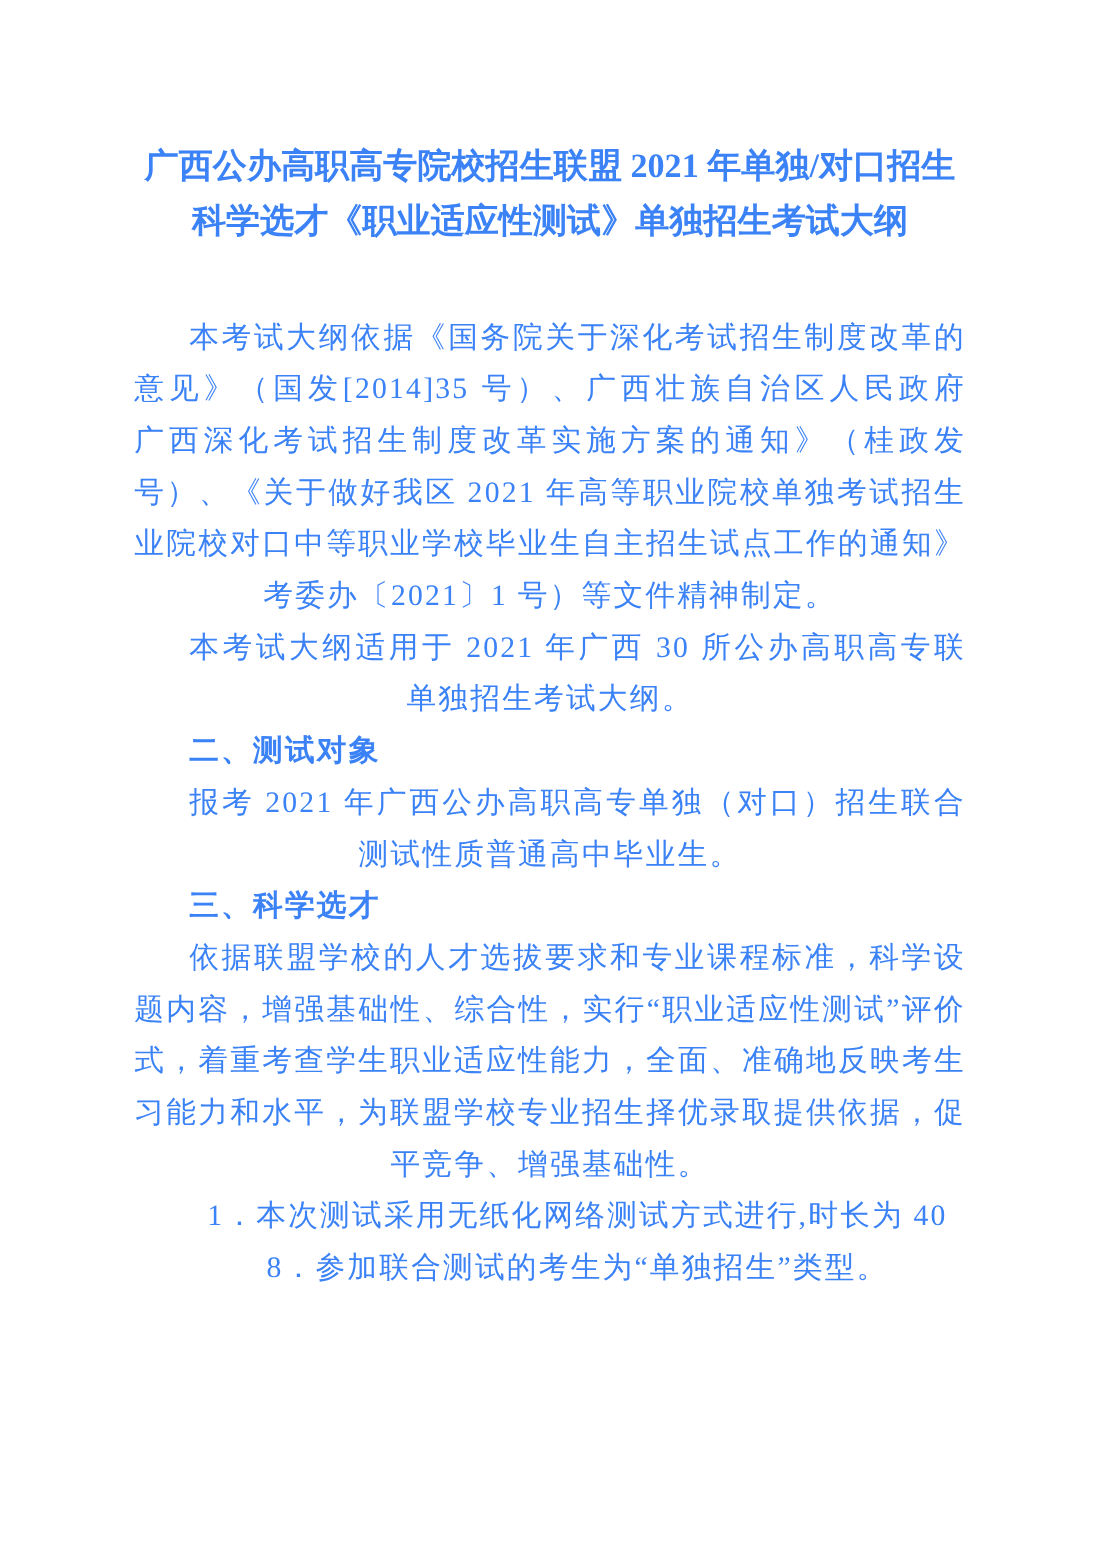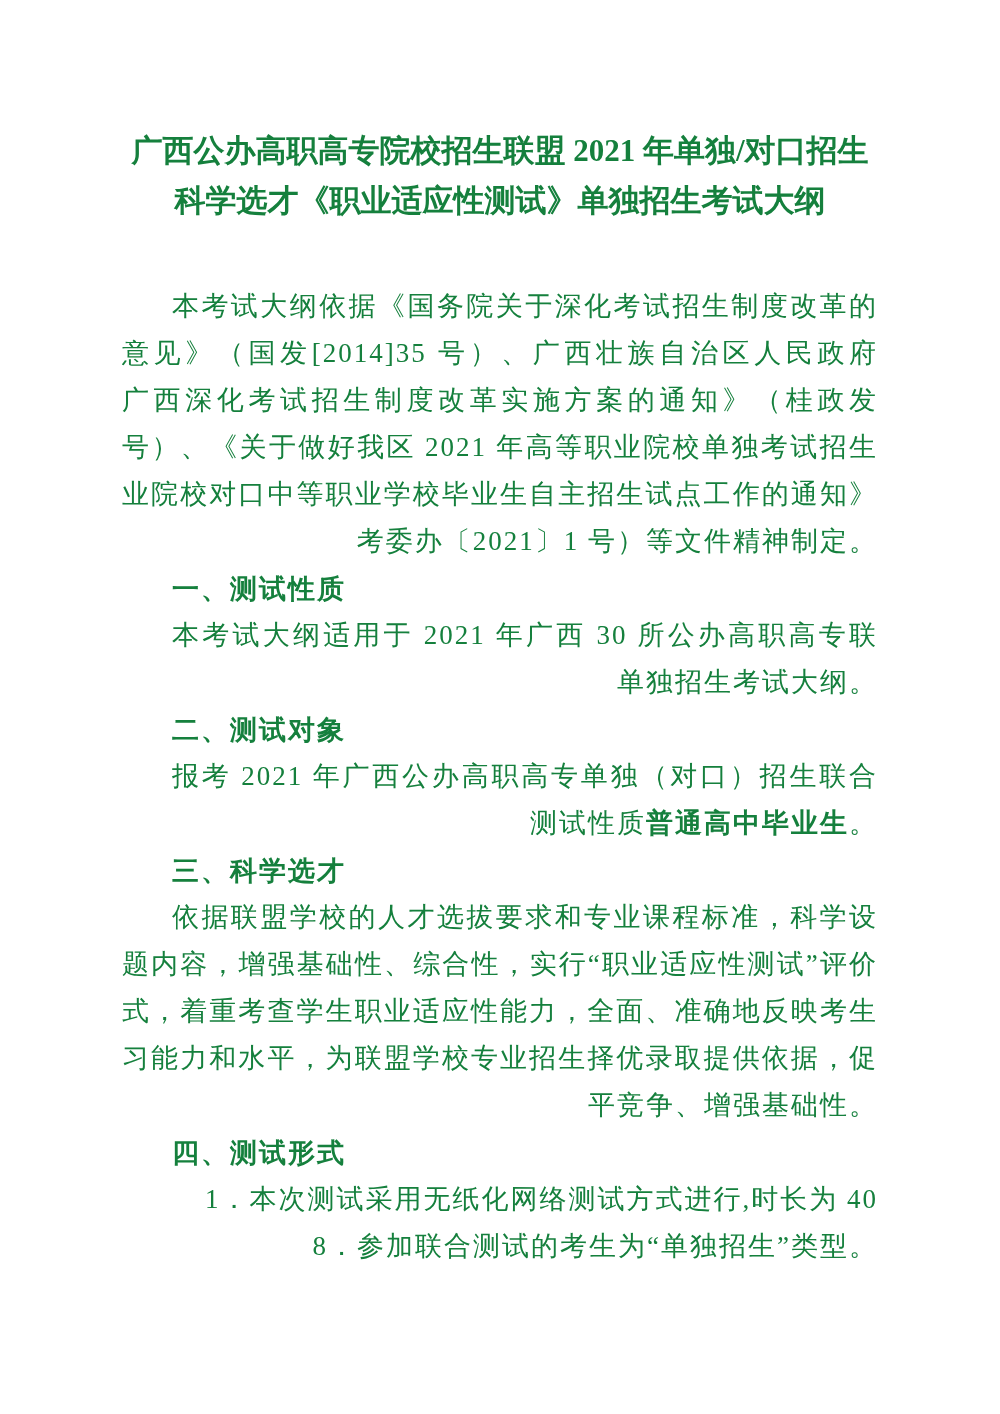--- a/index.html
+++ b/index.html
@@ -5,21 +5,21 @@
   html, body {
     margin: 0;
     padding: 0;
     background: #ffffff;
   }
   .page {
     position: relative;
     width: 1000px;
     height: 1414px;
     background: #ffffff;
-    color: #15803d;
+    color: #3b82f6;
     overflow: hidden;
     font-family: "Liberation Serif", "DejaVu Serif", serif;
   }
   .title-block {
     position: absolute;
     top: 126px;
     left: 122px;
     width: 756px;
     text-align: center;
   }
@@ -37,41 +37,41 @@
     top: 283px;
     left: 122px;
     width: 756px;
   }
   .line {
     height: 47px;
     line-height: 47px;
     font-size: 27px;
     letter-spacing: 2px;
     overflow: hidden;
-    text-align: right;
+    text-align: center;
   }
   .fill {
     text-align: justify;
     text-align-last: justify;
   }
   .indent {
     text-indent: 50px;
   }
   .heading {
     height: 47px;
     line-height: 47px;
     font-size: 27px;
     font-weight: bold;
     padding-left: 50px;
     letter-spacing: 2px;
     overflow: hidden;
     font-family: "DejaVu Sans", "Liberation Sans", sans-serif;
   }
   .b {
-    font-weight: bold;
+    font-weight: normal;
   }
 </style>
 </head>
 <body>
 
 <div class="page">
 
   <div class="title-block">
     <div class="title-line">广西公办高职高专院校招生联盟 2021 年单独/对口招生</div>
     <div class="title-line">科学选才《职业适应性测试》单独招生考试大纲</div>
@@ -79,34 +79,32 @@
 
   <div class="body-block">
 
     <div class="line fill indent">本考试大纲依据《国务院关于深化考试招生制度改革的实施</div>
     <div class="line fill">意见》（国发[2014]35 号）、广西壮族自治区人民政府《关于印发</div>
     <div class="line fill">广西深化考试招生制度改革实施方案的通知》（桂政发〔2016〕11</div>
     <div class="line fill">号）、《关于做好我区 2021 年高等职业院校单独考试招生和高等职</div>
     <div class="line fill">业院校对口中等职业学校毕业生自主招生试点工作的通知》（桂招</div>
     <div class="line">考委办〔2021〕1 号）等文件精神制定。</div>
 
-    <div class="heading">一、测试性质</div>
     <div class="line fill indent">本考试大纲适用于 2021 年广西 30 所公办高职高专联盟学校</div>
     <div class="line">单独招生考试大纲。</div>
 
     <div class="heading">二、测试对象</div>
     <div class="line fill indent">报考 2021 年广西公办高职高专单独（对口）招生联合测试联</div>
     <div class="line"><span>测试性质</span><span class="b">普通高中毕业生</span><span>。</span></div>
 
     <div class="heading">三、科学选才</div>
     <div class="line fill indent">依据联盟学校的人才选拔要求和专业课程标准，科学设计命</div>
     <div class="line fill">题内容，增强基础性、综合性，实行“职业适应性测试”评价方</div>
     <div class="line fill">式，着重考查学生职业适应性能力，全面、准确地反映考生的学</div>
     <div class="line fill">习能力和水平，为联盟学校专业招生择优录取提供依据，促进公</div>
     <div class="line">平竞争、增强基础性。</div>
 
-    <div class="heading">四、测试形式</div>
     <div class="line indent">1．本次测试采用无纸化网络测试方式进行,时长为 40 分钟。</div>
     <div class="line indent">8．参加联合测试的考生为“单独招生”类型。</div>
 
   </div>
 
 </div>
 
 </body></html>

